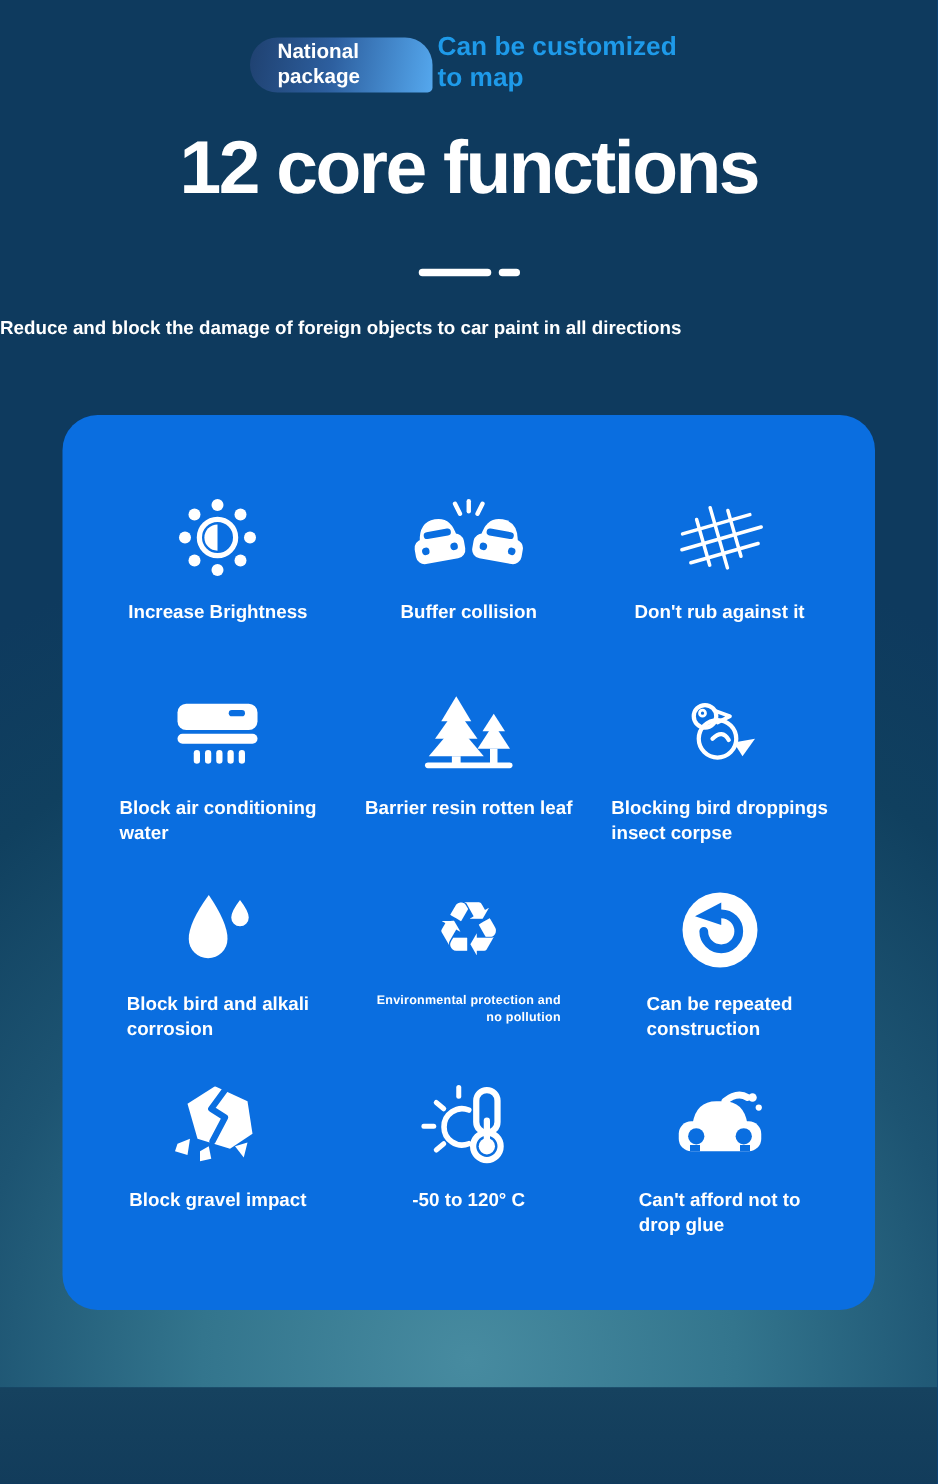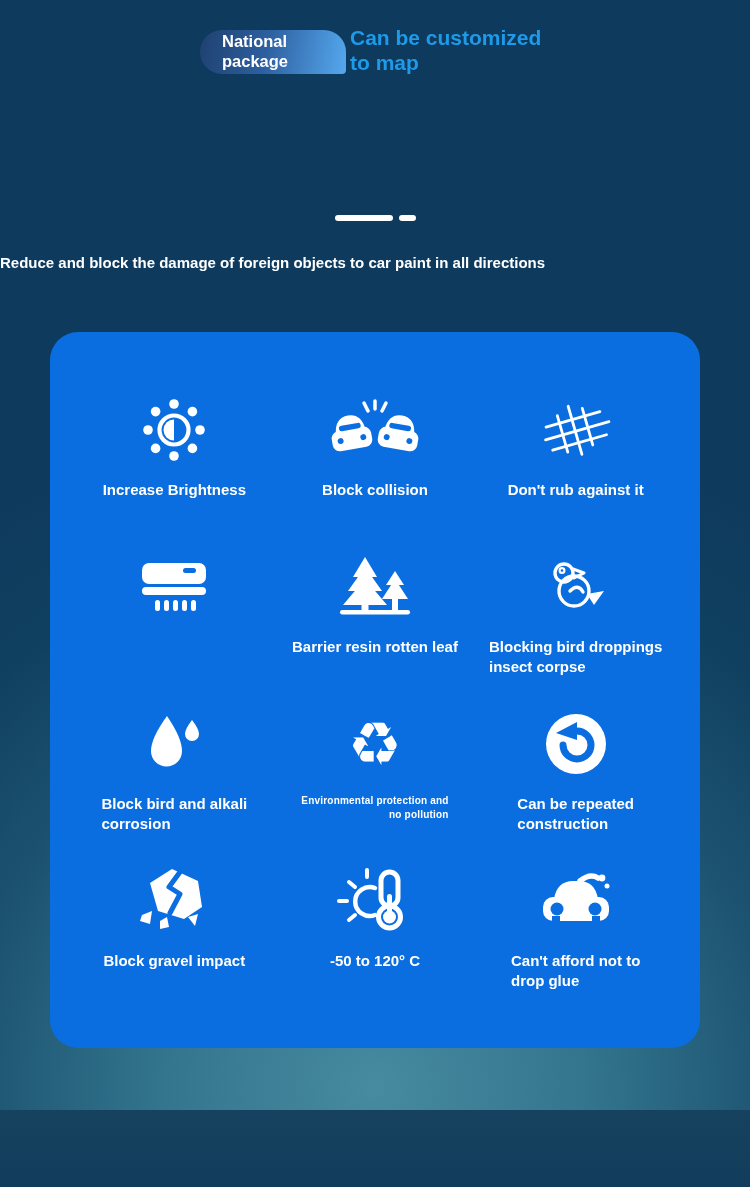--- a/index.html
+++ b/index.html
@@ -54,20 +54,21 @@
 
 <div class="stage">
   <div class="bg-top"></div>
   <div class="bg-bottom"></div>
 
   <div class="badge">
     <span>National package</span>
   </div>
   <div class="tagline">Can be customized to map</div>
 
+  <h1 class="title">12 core functions</h1>
 
   <div class="divider">
     <span class="dash-long"></span>
     <span class="dash-short"></span>
   </div>
 
   <p class="subtitle">Reduce and block the damage of foreign objects to car paint in all directions</p>
 
   <section class="panel">
     <div class="grid" id="grid">
@@ -104,21 +105,21 @@
       <rect class="fw" x="46" y="30" width="40" height="20" rx="7"></rect>
       <rect class="fb" x="55" y="25" width="22" height="5.5" rx="2.75"></rect>
       <circle class="fb" cx="54.5" cy="40" r="3"></circle>
                 <circle class="fb" cx="77.5" cy="40" r="3"></circle>
     </g>
     <path class="sw" stroke-width="3.5" d="M37 12 L33 4"></path>
     <path class="sw" stroke-width="3.5" d="M44 10 L44 2"></path>
     <path class="sw" stroke-width="3.5" d="M51 12 L55 4"></path>
             </svg>
           </div>
-    <div class="label">Block collision</div>
+    <div class="label">Buffer collision</div>
   </div>
 
   <div class="cell">
     <div class="icon-box">
             <svg width="76" height="66" viewBox="0 0 76 66">
     <g transform="rotate(-16 38 33)">
       <path class="sw" stroke-width="2.8" d="M24 14 L24 52"></path>
       <path class="sw" stroke-width="2.8" d="M37 8 L37 58"></path>
       <path class="sw" stroke-width="2.8" d="M50 14 L50 52"></path>
       <path class="sw" stroke-width="2.8" d="M10 22 L66 22"></path>
@@ -136,20 +137,22 @@
     <rect class="fw" x="1" y="3" width="64" height="21" rx="7"></rect>
     <rect class="fb" x="42" y="8" width="13" height="5" rx="2.5"></rect>
     <rect class="fw" x="1" y="27" width="64" height="8" rx="4"></rect>
     <rect class="fw" x="14" y="40" width="5" height="11" rx="2.5"></rect>
     <rect class="fw" x="23" y="40" width="5" height="11" rx="2.5"></rect>
     <rect class="fw" x="32" y="40" width="5" height="11" rx="2.5"></rect>
     <rect class="fw" x="41" y="40" width="5" height="11" rx="2.5"></rect>
     <rect class="fw" x="50" y="40" width="5" height="11" rx="2.5"></rect>
             </svg>
           </div>
+    <div class="label">Block air conditioning
+water</div>
   </div>
 
   <div class="cell">
     <div class="icon-box">
             <svg width="74" height="64" viewBox="0 0 74 64">
     <polygon class="fw" points="27,2 15,22 39,22"></polygon>
     <polygon class="fw" points="27,12 10,36 44,36"></polygon>
     <polygon class="fw" points="27,24 5,50 49,50"></polygon>
     <rect class="fw" x="23.5" y="50" width="7" height="7"></rect>
     <polygon class="fw" points="57,16 48,30 66,30"></polygon>

